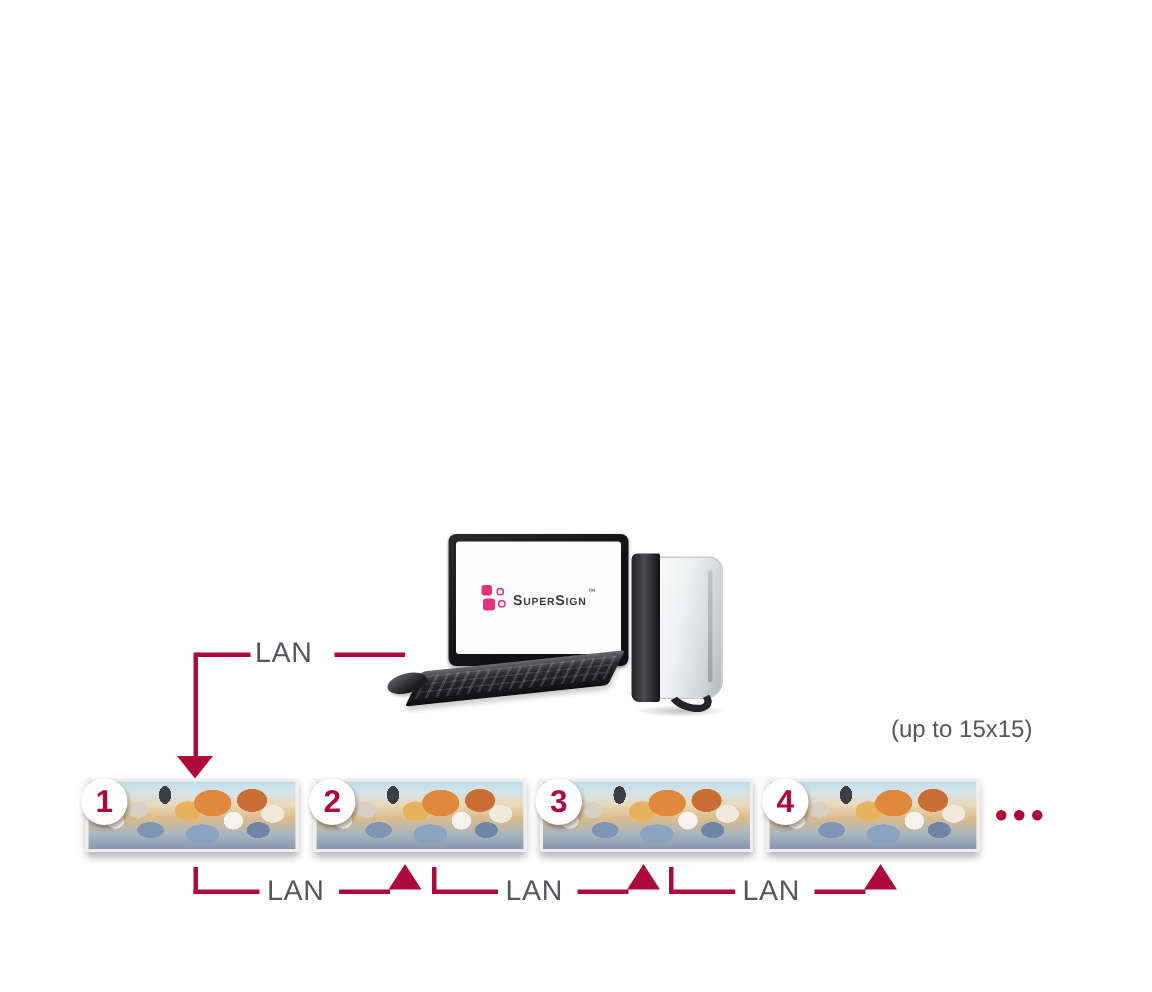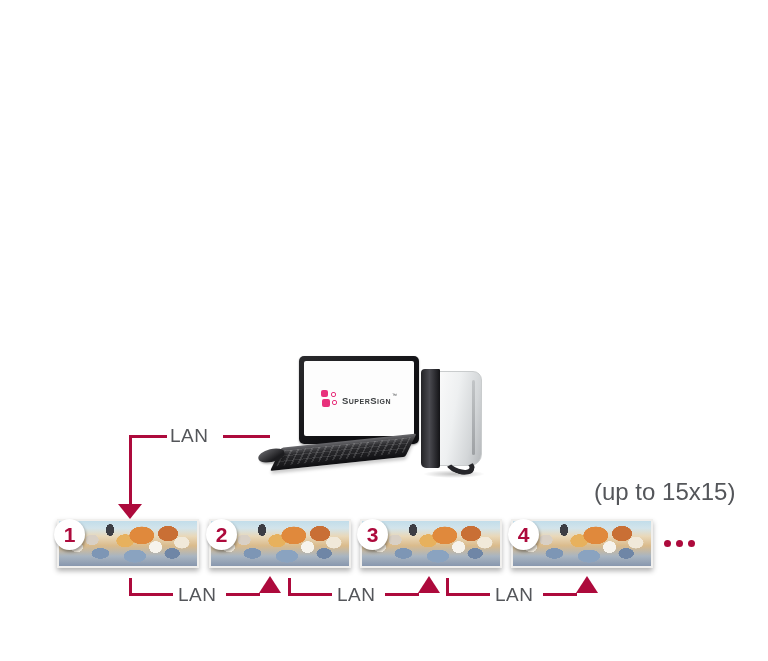--- a/index.html
+++ b/index.html
@@ -61,21 +61,21 @@
   .line{position:absolute;background:var(--accent);}
   .lan-label{position:absolute;color:var(--text);font-size:19px;font-weight:500;letter-spacing:.5px;}
 
   .tl-h1{left:131px;top:435px;width:36px;height:3px;}
   .tl-label{left:170px;top:425px;}
   .tl-h2{left:223px;top:435px;width:47px;height:3px;}
   .tl-v{left:129px;top:435px;width:3px;height:71px;}
   .arrow-down{position:absolute;left:118px;top:504px;width:0;height:0;
     border-left:12px solid transparent;border-right:12px solid transparent;border-top:15px solid var(--accent);}
 
-  .capacity{position:absolute;left:594px;top:478px;color:var(--text);font-size:24px;}
+  .capacity{position:absolute;left:594px;top:478px;color:var(--text);font-size:16px;}
 
   
   .panel{position:absolute;top:519px;width:142px;height:49px;background:#fff;border:2px solid #f0efed;
     box-shadow:0 3px 5px rgba(0,0,0,.30);}
   .p1{left:57px;} .p2{left:209px;} .p3{left:360px;} .p4{left:511px;}
   .panel .art{position:absolute;inset:0;
     background:
       radial-gradient(ellipse 9px 13px at 37% 20%, #3c3d44 45%, rgba(0,0,0,0) 46%),
       radial-gradient(ellipse 21px 15px at 60% 32%, #e0893c 58%, rgba(0,0,0,0) 60%),
       radial-gradient(ellipse 17px 13px at 79% 28%, #c96f35 58%, rgba(0,0,0,0) 60%),

